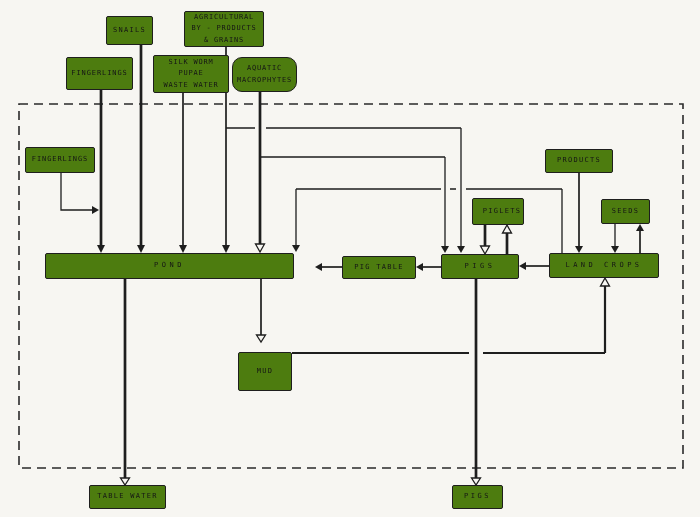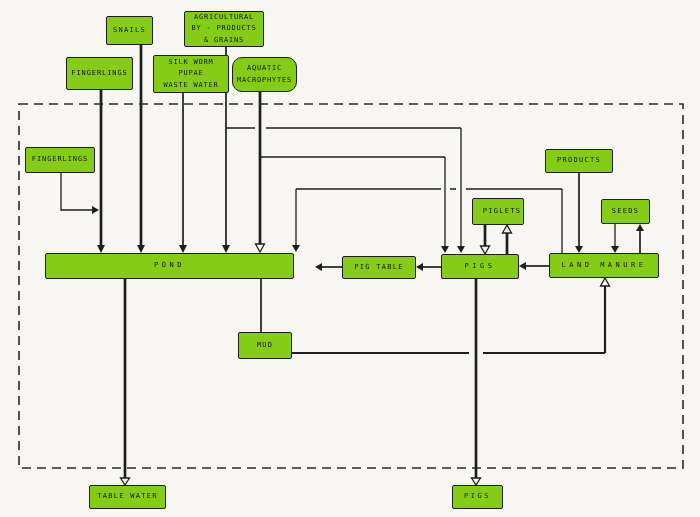--- a/index.html
+++ b/index.html
@@ -15,21 +15,21 @@
   .md{stroke-width:1.7px;}
   .t2{stroke-width:2.2px;}
   .tk{stroke-width:2.7px;}
   .af{fill:#1e1e1e;stroke:none;}
   .ao{fill:#f7f6f2;stroke:#1e1e1e;stroke-width:1.3px;}
   .boundary{stroke:#2a2a2a;stroke-width:1.6px;fill:none;stroke-dasharray:9 6;}
   .node{
     position:absolute;
     border:1.5px solid #1e1e1e;
     border-radius:2px;
-    background:#84cc16;
+    background:#4d7c0f;
     display:flex;align-items:center;justify-content:center;
     text-align:center;
     font-size:7px;letter-spacing:1.3px;line-height:1.6;
     color:#151515;
     white-space:pre-line;
     box-sizing:border-box;
   }
   .node.sp{letter-spacing:3.5px;}
 </style>
 </head>
@@ -169,21 +169,21 @@
   <div class="node" style="left:472px;top:198px;width:52px;height:27px;padding-left:8px;">PIGLETS</div>
 
   <div class="node" style="left:601px;top:199px;width:49px;height:25px;">SEEDS</div>
 
   <div class="node sp" style="left:45px;top:253px;width:249px;height:26px;">POND</div>
 
   <div class="node" style="left:342px;top:256px;width:74px;height:23px;">PIG TABLE</div>
 
   <div class="node sp" style="left:441px;top:254px;width:78px;height:25px;">PIGS</div>
 
-  <div class="node sp" style="left:549px;top:253px;width:110px;height:25px;">LAND MANURE</div>
+  <div class="node sp" style="left:549px;top:253px;width:110px;height:25px;">LAND CROPS</div>
 
-  <div class="node" style="left:238px;top:332px;width:54px;height:27px;">MUD</div>
+  <div class="node" style="left:238px;top:352px;width:54px;height:39px;">MUD</div>
 
   <div class="node" style="left:89px;top:485px;width:77px;height:24px;">TABLE WATER</div>
 
   <div class="node sp" style="left:452px;top:485px;width:51px;height:24px;letter-spacing:2.5px;">PIGS</div>
 
 </div>
 
 </body></html>

